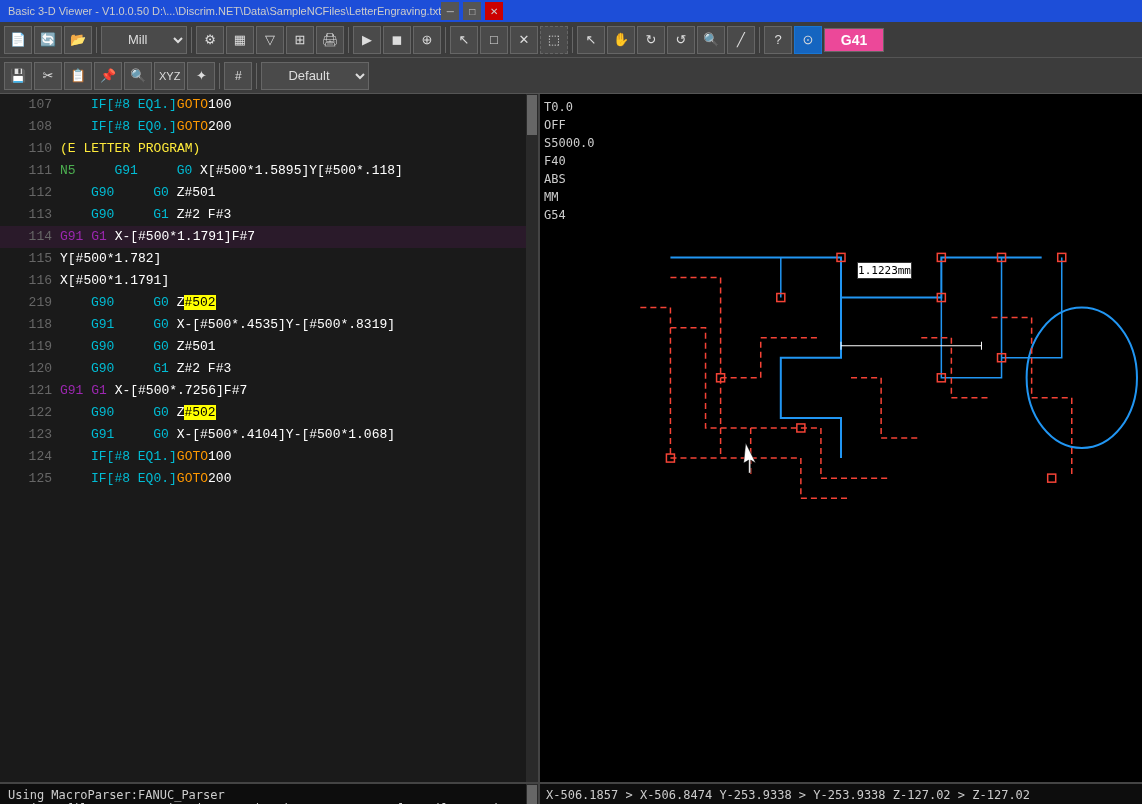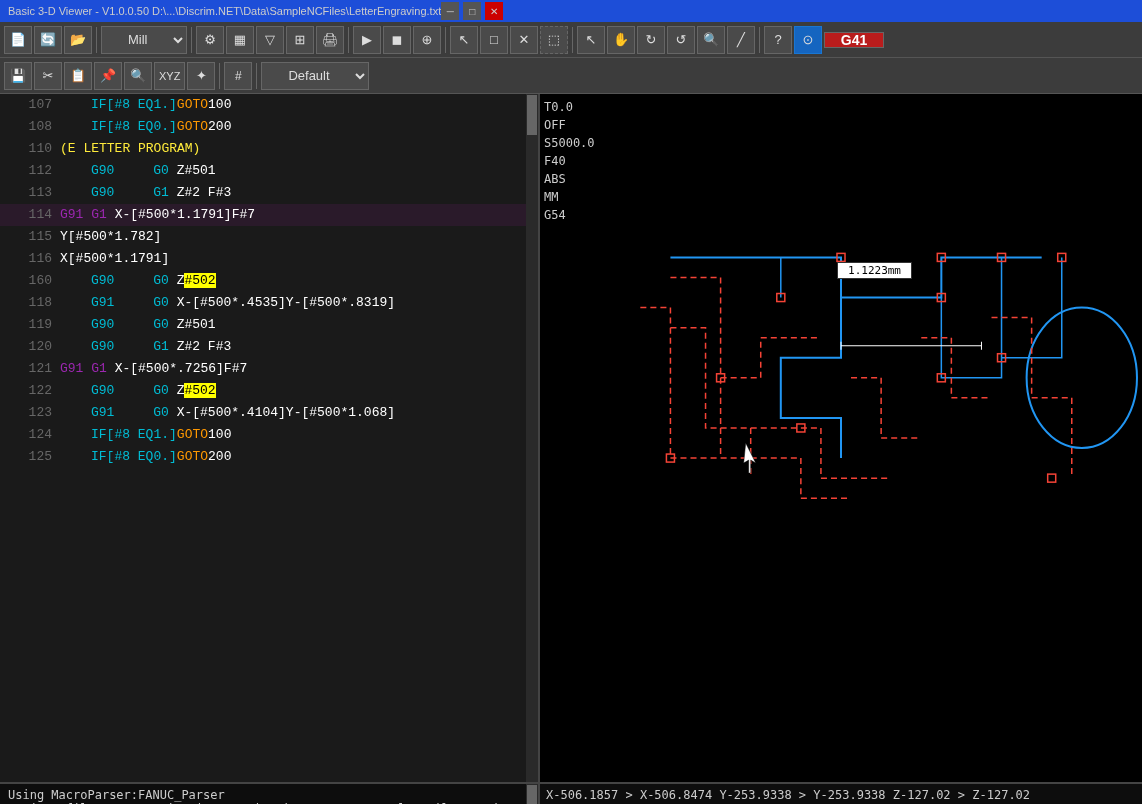--- a/index.html
+++ b/index.html
@@ -51,22 +51,22 @@
     .tb-dropdown {
       height: 28px;
       background: #4a4a4a;
       border: 1px solid #666;
       color: #ddd;
       padding: 0 22px;
       font-size: 13px;
       cursor: pointer;
     }
     .tb-label-box {
-      height: 16px;
-      background: #b91c1c;
+      height: 24px;
+      background: #ec4899;
       border: 1px solid #666;
       color: #fff;
       padding: 0 8px;
       display: flex; align-items: center;
       font-size: 14px; font-weight: bold;
       min-width: 60px; justify-content: center;
     }
 
     
     #toolbar2 {
@@ -157,21 +157,21 @@
     }
 
     
     #dim-label {
       position: absolute;
       top: 168px; right: 230px;
       background: white;
       border: 1px solid #333;
       color: #000;
       font-size: 11px;
-      padding: 1px 10px;
+      padding: 1px 0;
       font-family: monospace;
     }
 
     
     #log-panel {
       height: 110px;
       display: flex;
       background: #0d0d0d;
       border-top: 2px solid #444;
     }
@@ -280,41 +280,45 @@
           </div>
           <div class="code-line">
             <span class="line-num">108</span>
             <span class="code-text"><span class="c-cyan">IF[#8 EQ0.]</span><span class="c-orange">GOTO</span><span class="c-white">200</span></span>
           </div>
           <div class="code-line">
             <span class="line-num">110</span>
             <span class="code-text"><span class="c-yellow">(E LETTER PROGRAM)</span></span>
           </div>
           <div class="code-line">
+            <span class="line-num">111</span>
+            <span class="code-text"><span class="c-green">N5 </span><span class="c-cyan">G91 </span><span class="c-cyan">G0 </span><span class="c-white">X[#500*1.5895]Y[#500*.118]</span></span>
+          </div>
+          <div class="code-line">
             <span class="line-num">112</span>
             <span class="code-text"><span class="c-cyan">G90 </span><span class="c-cyan">G0 </span><span class="c-white">Z#501</span></span>
           </div>
           <div class="code-line">
             <span class="line-num">113</span>
             <span class="code-text"><span class="c-cyan">G90 </span><span class="c-cyan">G1 </span><span class="c-white">Z#2 F#3</span></span>
           </div>
           <div class="code-line" style="background: rgb(42, 26, 42);">
             <span class="line-num">114</span>
             <span class="code-text"><span class="c-purple">G91 </span><span class="c-purple">G1 </span><span class="c-white">X-[#500*1.1791]F#7</span></span>
           </div>
           <div class="code-line">
             <span class="line-num">115</span>
             <span class="code-text"><span class="c-white">Y[#500*1.782]</span></span>
           </div>
           <div class="code-line">
             <span class="line-num">116</span>
             <span class="code-text"><span class="c-white">X[#500*1.1791]</span></span>
           </div>
           <div class="code-line">
-            <span class="line-num">160</span>
+            <span class="line-num">219</span>
             <span class="code-text"><span class="c-cyan">G90 </span><span class="c-cyan">G0 </span><span class="c-white">Z</span><span class="c-highlight">#502</span><span class="c-white"></span></span>
           </div>
           <div class="code-line">
             <span class="line-num">118</span>
             <span class="code-text"><span class="c-cyan">G91 </span><span class="c-cyan">G0 </span><span class="c-white">X-[#500*.4535]Y-[#500*.8319]</span></span>
           </div>
           <div class="code-line">
             <span class="line-num">119</span>
             <span class="code-text"><span class="c-cyan">G90 </span><span class="c-cyan">G0 </span><span class="c-white">Z#501</span></span>
           </div>

